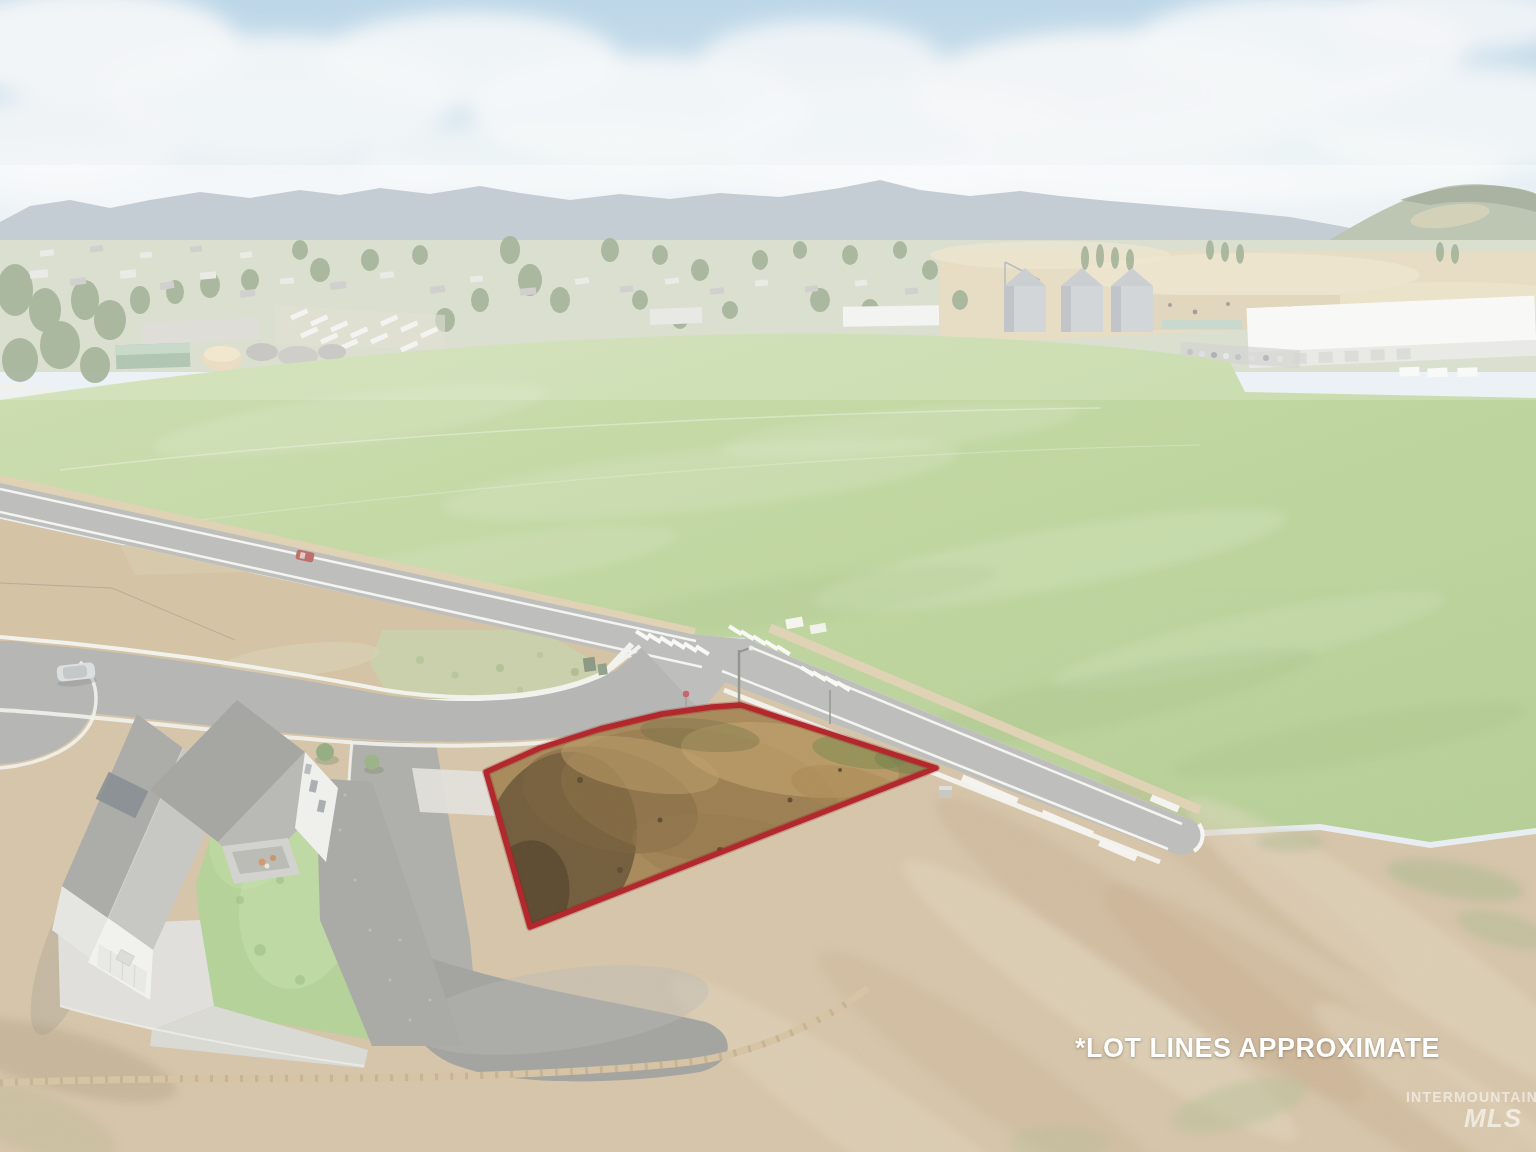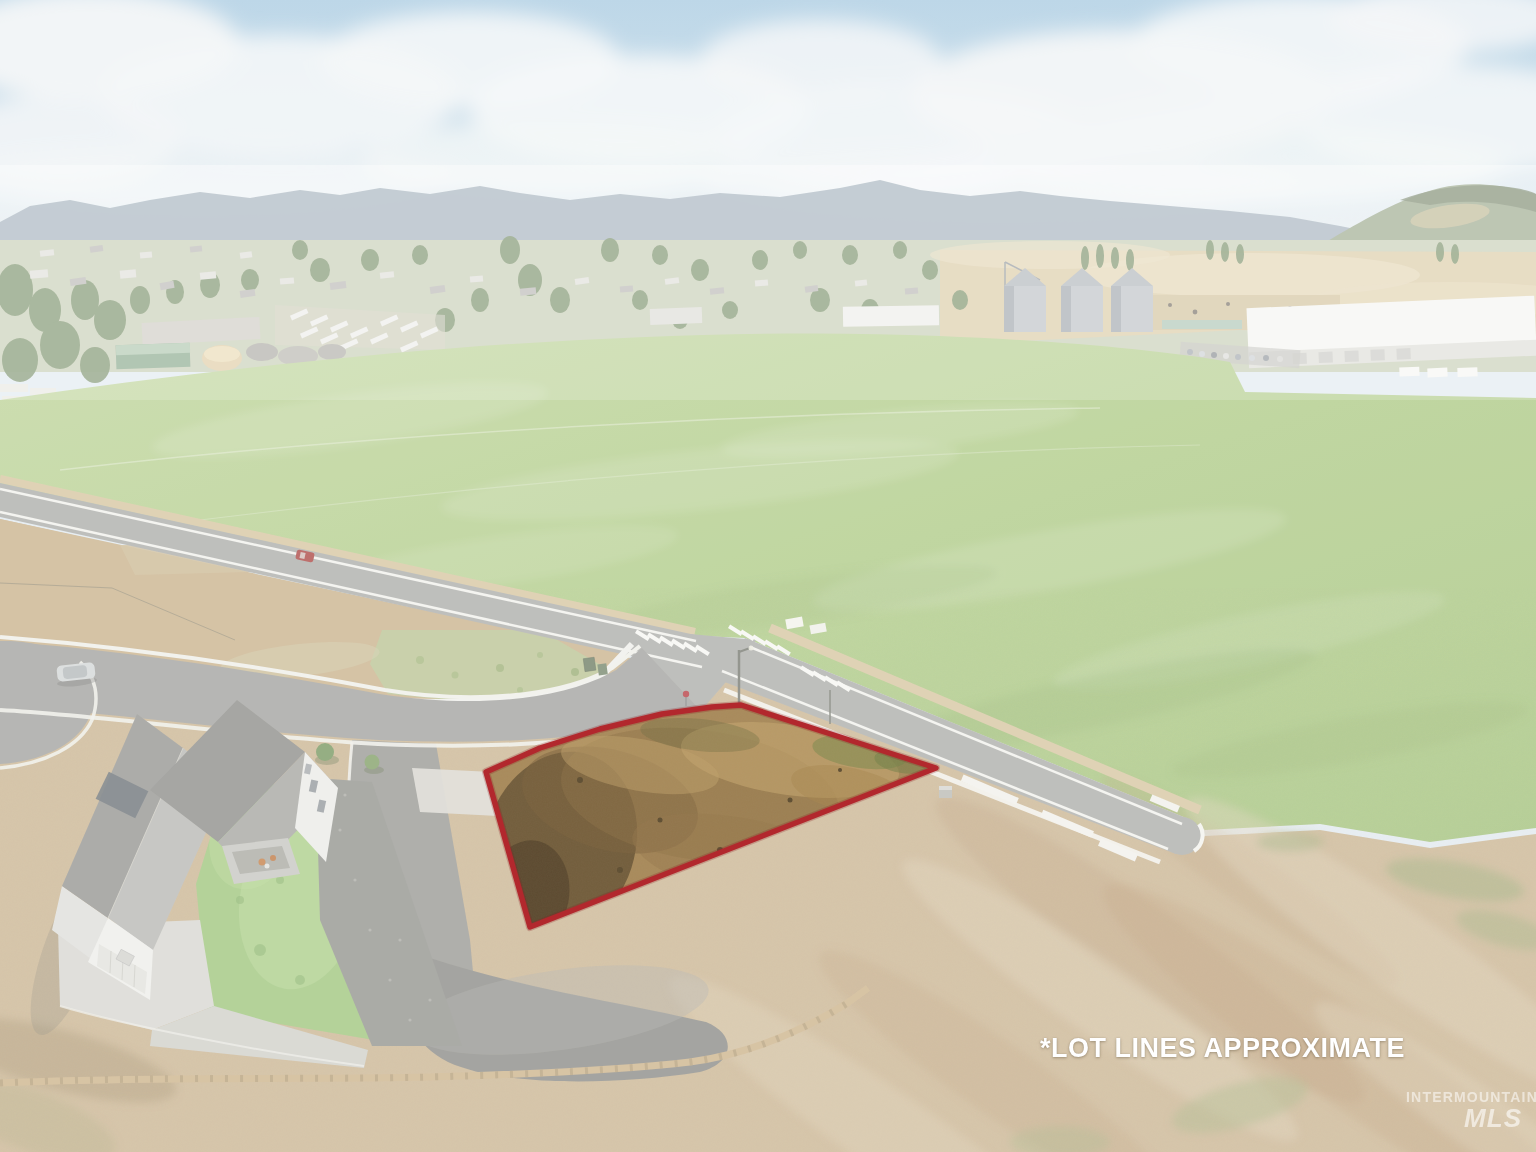--- a/index.html
+++ b/index.html
@@ -1,19 +1,19 @@
 <!DOCTYPE html>
 <html><head>
 <meta charset="utf-8">
 <style>
   html,body{margin:0;padding:0;background:#e8ecef;}
   .stage{position:relative;width:1536px;height:1152px;overflow:hidden;
          font-family:"Liberation Sans",sans-serif;background:#dfe8ee;}
   .stage svg{position:absolute;left:0;top:0;}
-  .disclaimer{position:absolute;left:1040px;top:1032px;width:400px;text-align:left;
+  .disclaimer{position:absolute;left:1040px;top:1032px;width:400px;text-align:right;
               color:#fff;font-weight:800;font-size:27px;line-height:33px;letter-spacing:.5px;
               text-shadow:0 1px 3px rgba(90,78,55,.45),0 0 1px rgba(120,108,85,.4);}
   .watermark{position:absolute;right:-2px;top:1090px;text-align:right;line-height:1.05;}
   .wm1{font-size:14px;font-weight:600;letter-spacing:1.2px;color:rgba(255,255,255,.55);}
   .wm2{font-size:26px;font-style:italic;font-weight:800;letter-spacing:1px;
        color:rgba(255,255,255,.6);margin-right:16px;}
 </style>
 </head>
 <body>
 

